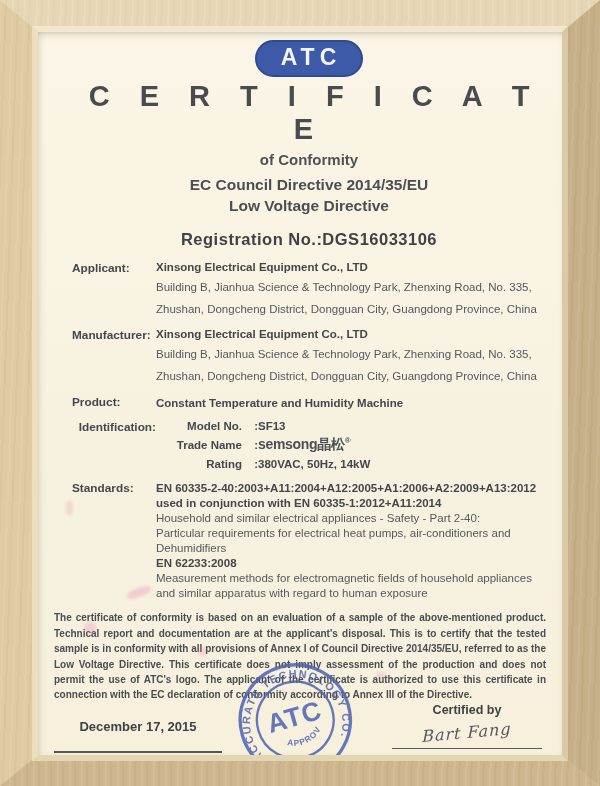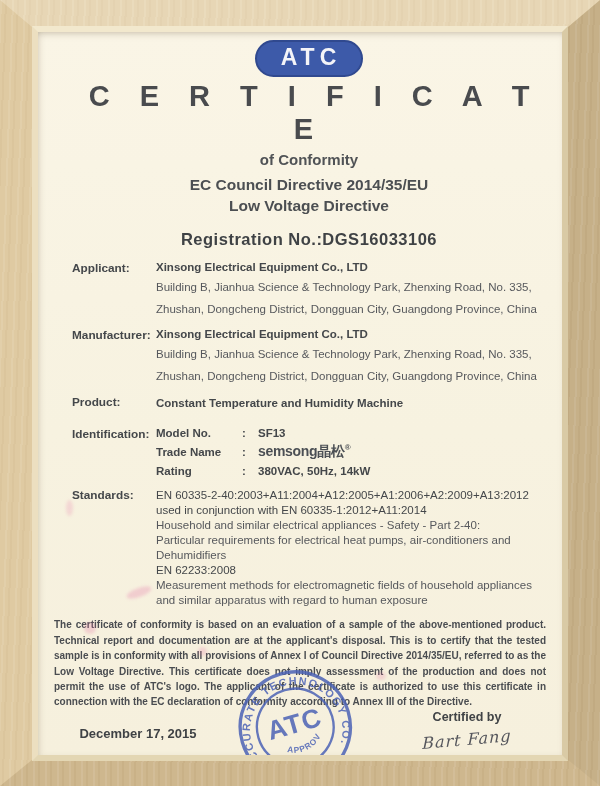--- a/index.html
+++ b/index.html
@@ -59,21 +59,21 @@
   .faddr{color:#56585c;line-height:22px;}
   .subrow{display:flex;margin-bottom:4px;align-items:baseline;}
   .sublabel{flex:0 0 86px;font-weight:700;color:#44474a;}
   .subcolon{flex:0 0 16px;font-weight:700;}
   .subval{font-weight:700;color:#44474a;}
   .brand{
     font-weight:800;font-size:14px;color:#4b4f54;letter-spacing:-.3px;
   }
   .brand sup{font-size:8px;}
   .stline{line-height:15px;color:#56585c;}
-  .stline.b{font-weight:400;color:#44474a;}
+  .stline.b{font-weight:700;color:#44474a;}
   
   .declaration{
     margin:9px 16px 0 16px;font-size:10px;font-weight:700;color:#4a4d51;
     text-align:justify;line-height:15.4px;
   }
   
   .signoff{position:relative;margin:10px 16px 0 16px;height:66px;}
   .date-block{position:absolute;left:0;top:6px;width:168px;text-align:center;}
   .date-value{font-size:13px;font-weight:700;color:#3f4245;padding-bottom:17px;border-bottom:2px solid #55575a;}
   .date-label{font-size:13px;font-weight:700;color:#44474a;margin-top:5px;}
@@ -133,28 +133,28 @@
       </div>
 
       <div class="frow">
         <div class="flabel">Manufacturer:</div>
         <div class="fval">
           <div class="fname">Xinsong Electrical Equipment Co., LTD</div>
           <div class="faddr">Building B, Jianhua Science &amp; Technology Park, Zhenxing Road, No. 335, Zhushan, Dongcheng District, Dongguan City, Guangdong Province, China</div>
         </div>
       </div>
 
-      <div class="frow" style="margin-bottom:15px;">
+      <div class="frow" style="margin-bottom:8px;">
         <div class="flabel">Product:</div>
         <div class="fval">
           <div class="fname" style="margin-top:2px;">Constant Temperature and Humidity Machine</div>
         </div>
       </div>
 
-      <div class="frow" style="margin-bottom:7px;">
+      <div class="frow" style="margin-bottom:7px;text-align:right;">
         <div class="flabel">Identification:</div>
         <div class="fval">
           <div class="subrow">
             <div class="sublabel">Model No.</div>
             <div class="subcolon">:</div>
             <div class="subval">SF13</div>
           </div>
           <div class="subrow">
             <div class="sublabel">Trade Name</div>
             <div class="subcolon">:</div>

